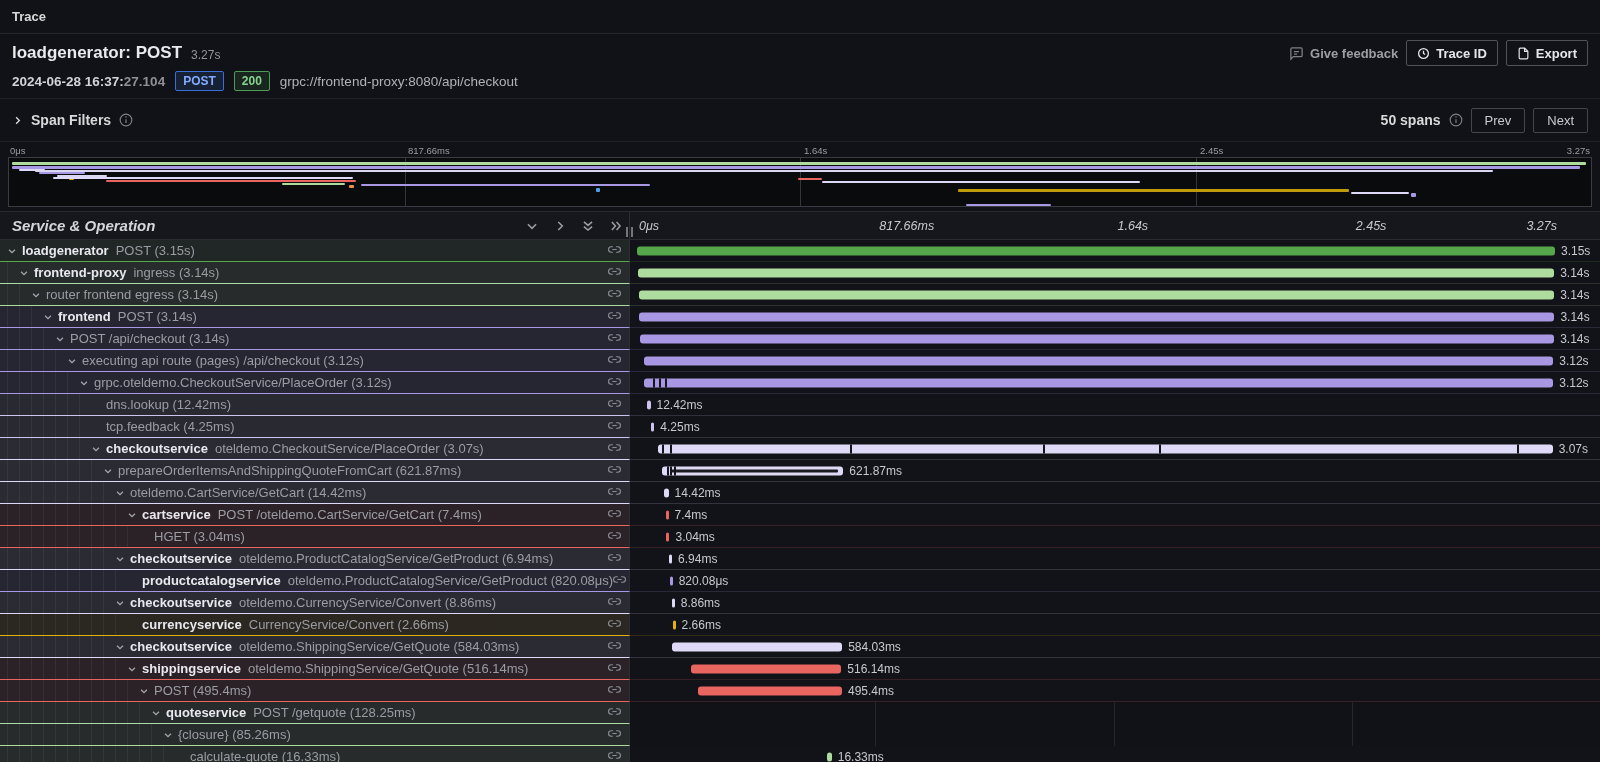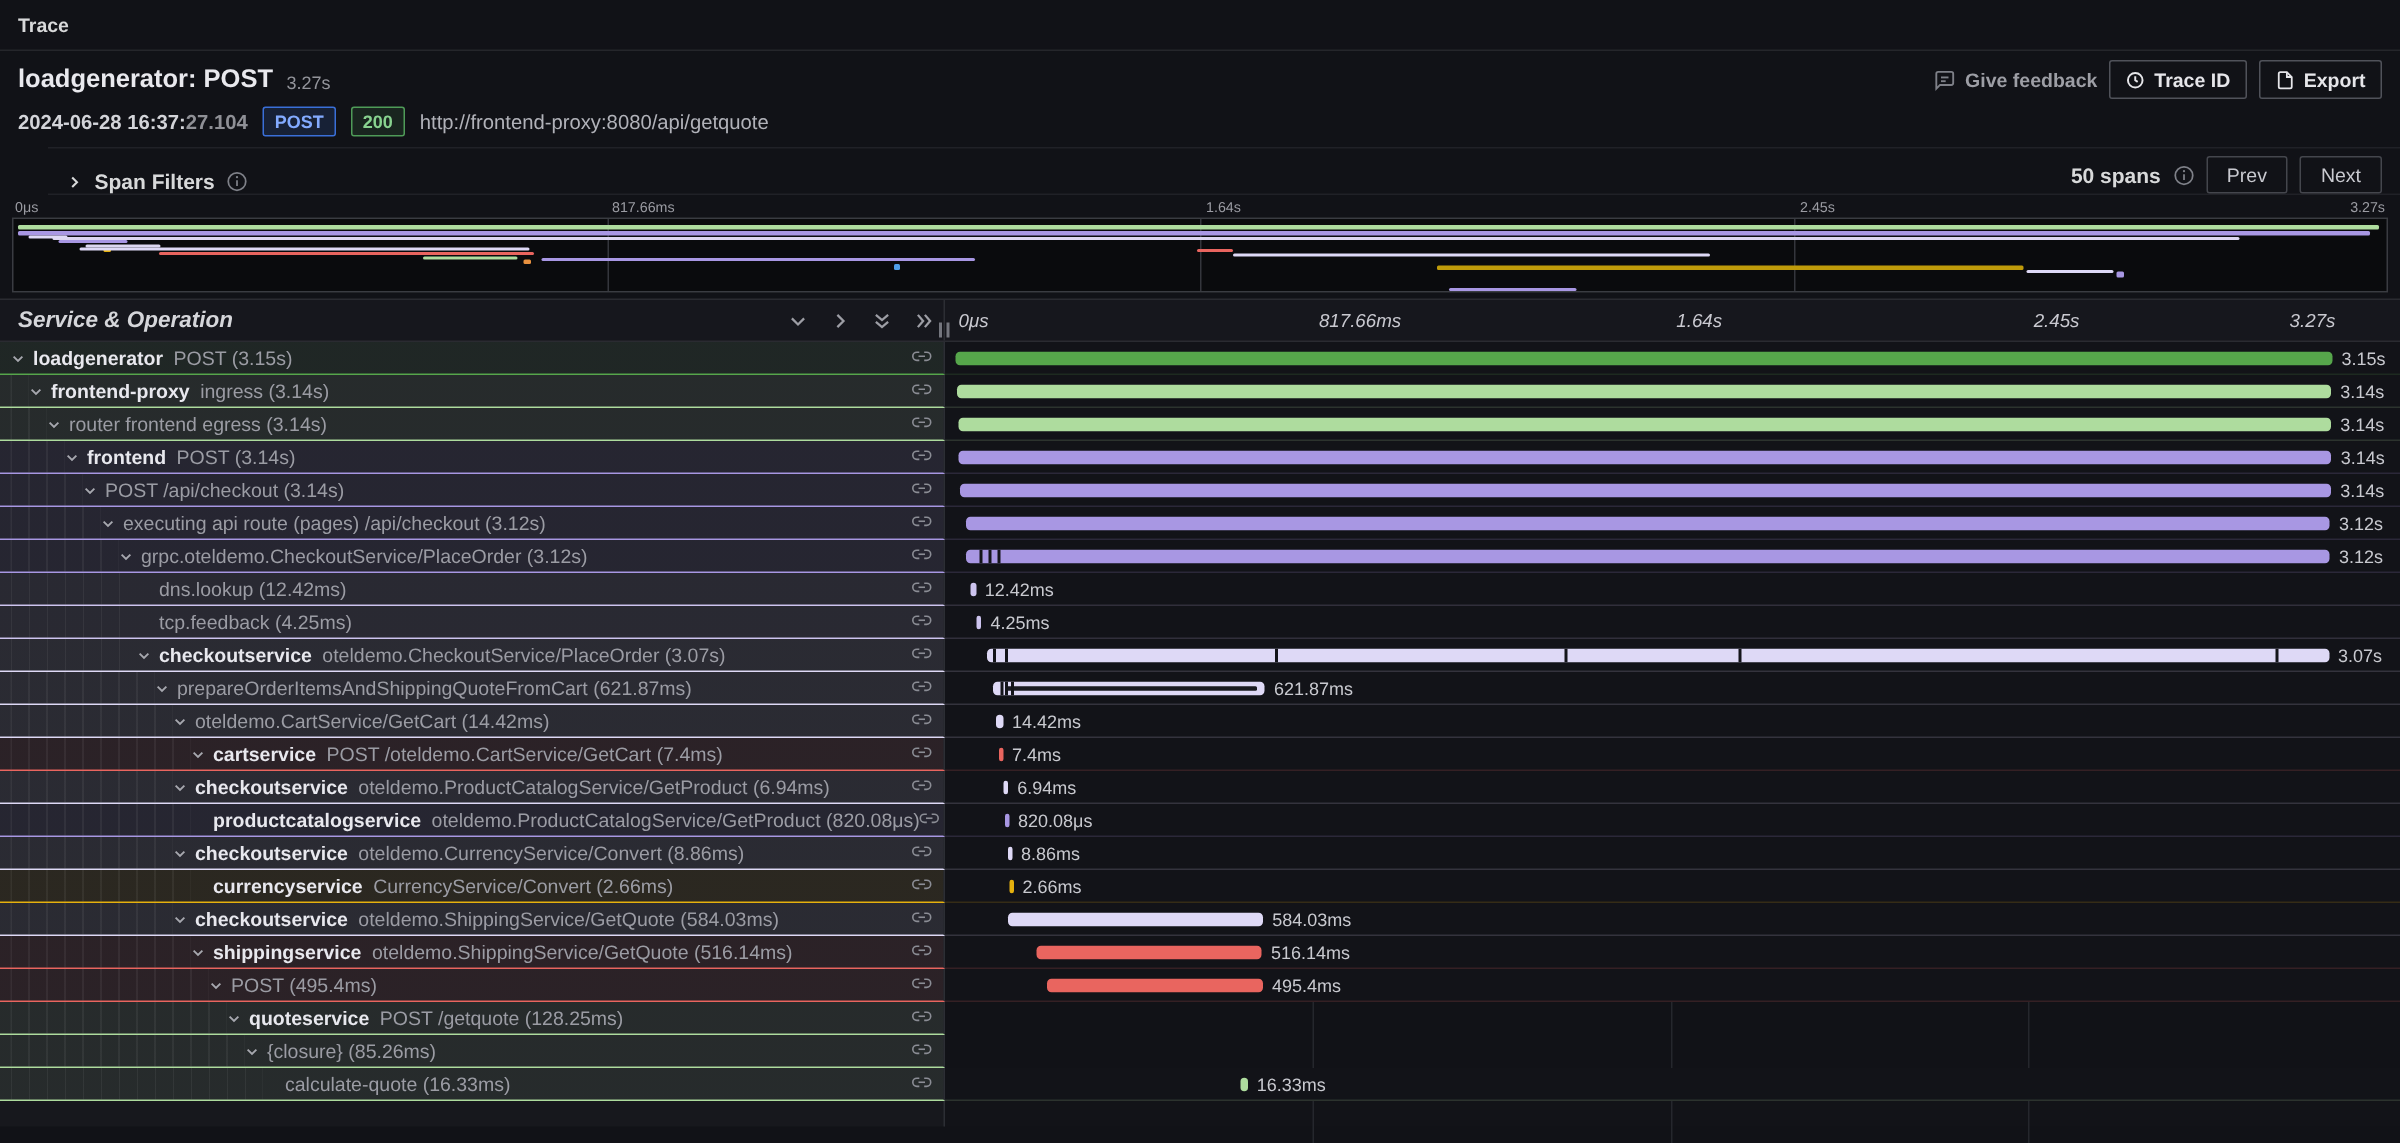--- a/index.html
+++ b/index.html
@@ -20,21 +20,21 @@
   .btn { display:flex; align-items:center; gap:6px; border:1px solid #50525a; border-radius:2px; padding:3px 10px; height:26px; color:#e6e6ea; font-size:13px; font-weight:bold; background:transparent; cursor:pointer; }
   .meta-row { display:flex; align-items:center; gap:10px; height:26px; margin-top:2px; }
   .ts-main { color:#d3d4d9; font-size:13.5px; font-weight:bold; }
   .ts-frac { color:#8f9096; font-size:13.5px; font-weight:bold; margin-left:-6px; }
   .badge { font-size:12px; font-weight:bold; border-radius:2px; padding:2px 7px; line-height:14px; }
   .badge.method { color:#83abff; border:1px solid #3a6fd8; background:rgba(58,111,216,0.16); }
   .badge.status { color:#88d28f; border:1px solid #4f9b58; background:rgba(79,155,88,0.14); }
   .url { color:#b1b2b9; font-size:13.5px; }
 
   
-  .filters-bar { height:32px; display:flex; align-items:flex-end; padding:0 12px; border-top:1px solid #202127; border-bottom:1px solid #202127;margin-left:32px; }
+  .filters-bar { height:44px; display:flex; align-items:center; padding:0 12px; border-top:1px solid #202127; border-bottom:1px solid #202127; }
   .filters-left { display:flex; align-items:center; gap:8px; font-weight:bold; font-size:14px; color:#d8d9da; }
   .filters-right { margin-left:auto; display:flex; align-items:center; gap:8px; }
   .span-count { font-weight:bold; font-size:14px; color:#d8d9da; }
   .btn.small { font-weight:normal; color:#c9cad0; padding:3px 13px; height:25px; border-color:#44464d; }
 
   
   .minimap { padding:2px 8px 4px 8px; }
   .mini-ticks { position:relative; height:13px; font-size:9.5px; color:#9b9ca3; }
   .mini-ticks .tick { position:absolute; top:1px; }
   .mini-chart { position:relative; height:50px; background:#0a0b0d; border:1px solid #3a3c42; overflow:hidden; }
@@ -118,21 +118,21 @@
         <span>Export</span>
       </button>
     </div>
   </div>
   <div class="meta-row">
     <span>
       <span class="ts-main">2024-06-28 16:37:</span><span class="ts-frac" style="margin-left:0">27.104</span>
     </span>
     <span class="badge method">POST</span>
     <span class="badge status">200</span>
-    <span class="url">http://frontend-proxy:8080/api/getquote</span>
+    <span class="url">grpc://frontend-proxy:8080/api/checkout</span>
   </div>
 </div>
 
 <div class="filters-bar">
   <div class="filters-left">
     <svg width="11" height="11" viewBox="0 0 24 24" fill="none" stroke="#d8d9da" stroke-width="3">
         <polyline points="9 5 16 12 9 19"></polyline>
       </svg>
     <span>Span Filters</span>
     <span class="info-ico">
@@ -534,20 +534,39 @@
           </svg></span>
       </div>
       <div class="row-right" style="border-bottom: 1px solid rgba(233, 101, 95, 0.165);">
         <div class="lane">
           <div class="bar" style="left: 2.99694%; width: 0.32%; background: rgb(233, 101, 95);"></div>
           <span class="durlbl" style="left: calc(3.31694% + 6px);">7.4ms</span>
         </div>
       </div>
     </div>
     <div class="row">
+      <div class="row-left" style="border-bottom: 1px solid rgb(233, 101, 95); background: linear-gradient(rgba(233, 101, 95, 0.08), rgba(233, 101, 95, 0.08)), rgb(27, 28, 34);">
+        <div class="guides" style="width: 132px;"></div>
+        <span style="flex: 0 0 138px;"></span>
+        <span style="flex: 0 0 16px;"></span>
+        <span class="op only">HGET (3.04ms)</span>
+        <span class="linkico"><svg width="13" height="13" viewBox="0 0 24 24" fill="none" stroke="currentColor" stroke-width="2">
+            <path d="M15 7h3a5 5 0 0 1 0 10h-3"></path>
+            <path d="M9 17H6A5 5 0 0 1 6 7h3"></path>
+            <line x1="8" y1="12" x2="16" y2="12"></line>
+          </svg></span>
+      </div>
+      <div class="row-right" style="border-bottom: 1px solid rgba(233, 101, 95, 0.165);">
+        <div class="lane">
+          <div class="bar" style="left: 3.08868%; width: 0.32%; background: rgb(233, 101, 95);"></div>
+          <span class="durlbl" style="left: calc(3.40869% + 6px);">3.04ms</span>
+        </div>
+      </div>
+    </div>
+    <div class="row">
       <div class="row-left" style="border-bottom: 1px solid rgb(222, 217, 246); background: linear-gradient(rgba(222, 217, 246, 0.08), rgba(222, 217, 246, 0.08)), rgb(27, 28, 34);">
         <div class="guides" style="width: 108px;"></div>
         <span style="flex: 0 0 114px;"></span>
         <span class="chev">
           <svg width="10" height="10" viewBox="0 0 24 24" fill="none" stroke="currentColor" stroke-width="3">
             <polyline points="5 9 12 16 19 9"></polyline>
           </svg>
         </span>
         <span class="svc">checkoutservice</span>
         <span class="op">oteldemo.ProductCatalogService/GetProduct (6.94ms)</span>

